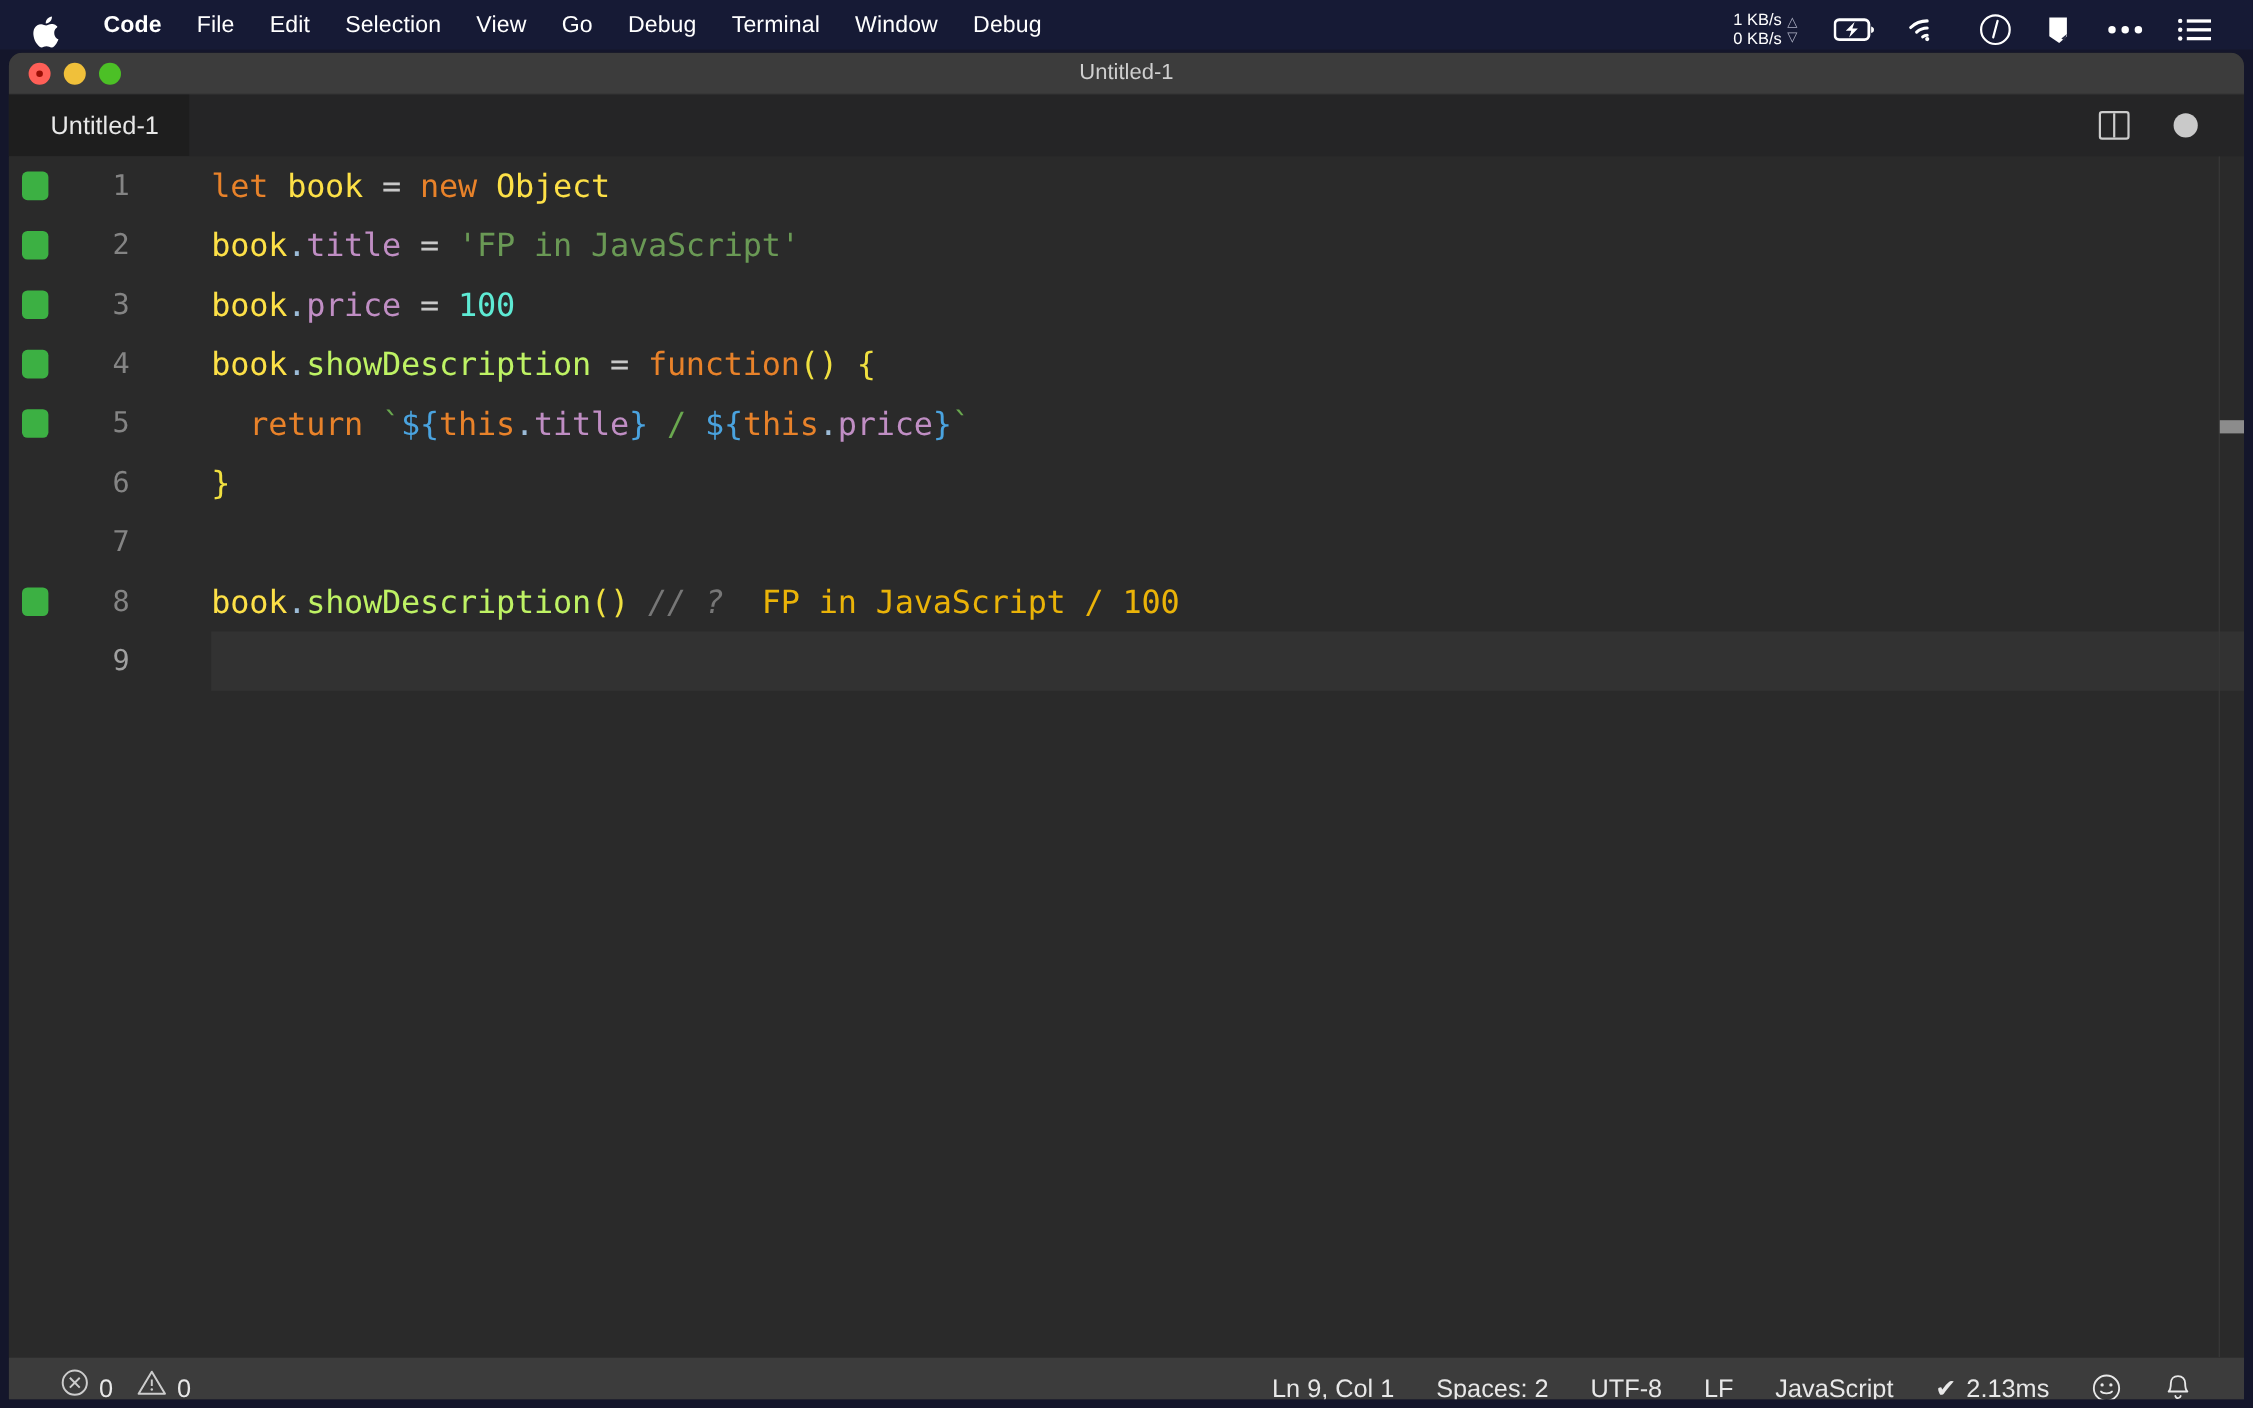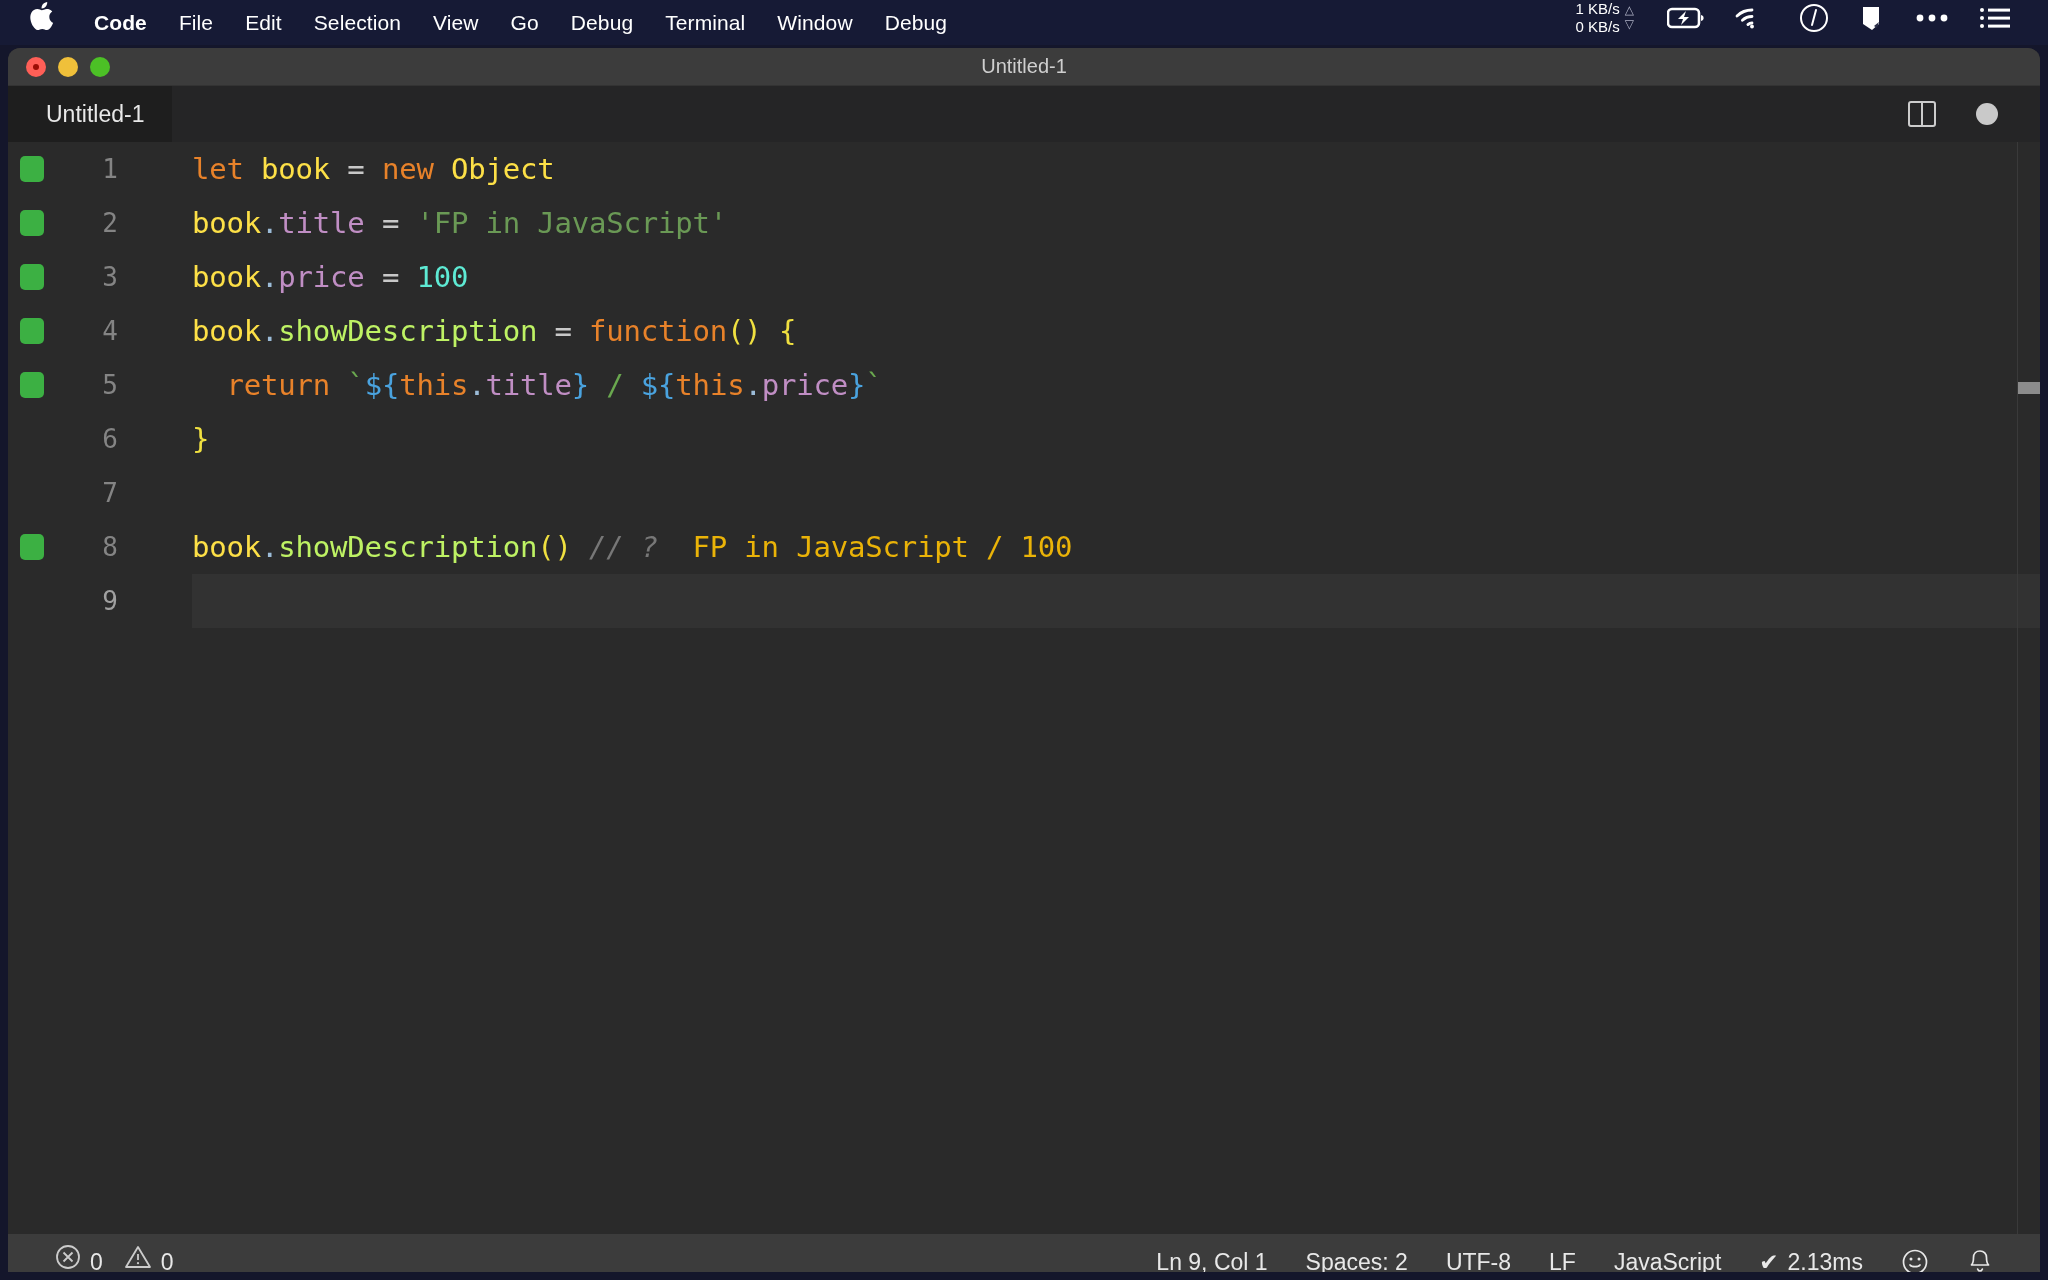--- a/index.html
+++ b/index.html
@@ -8,21 +8,21 @@
     background: #14162b;
     font-family: "Liberation Sans", sans-serif;
     overflow: hidden;
   }
 
   
   #menubar {
     position: absolute; top: 0; left: 0;
     width: 2048px; height: 45px;
     background: #161a35;
-    display: flex; align-items: flex-start;
+    display: flex; align-items: flex-end;
     color: #ffffff;
   }
   .apple-logo {
     width: 30px; height: 32px; margin-left: 26px; margin-right: 22px;
     display: flex; align-items: center; justify-content: center;
   }
   .menu-item {
     font-size: 21px; color: #ffffff;
     padding: 0 16px; height: 45px; line-height: 45px;
     white-space: nowrap; letter-spacing: .1px;

